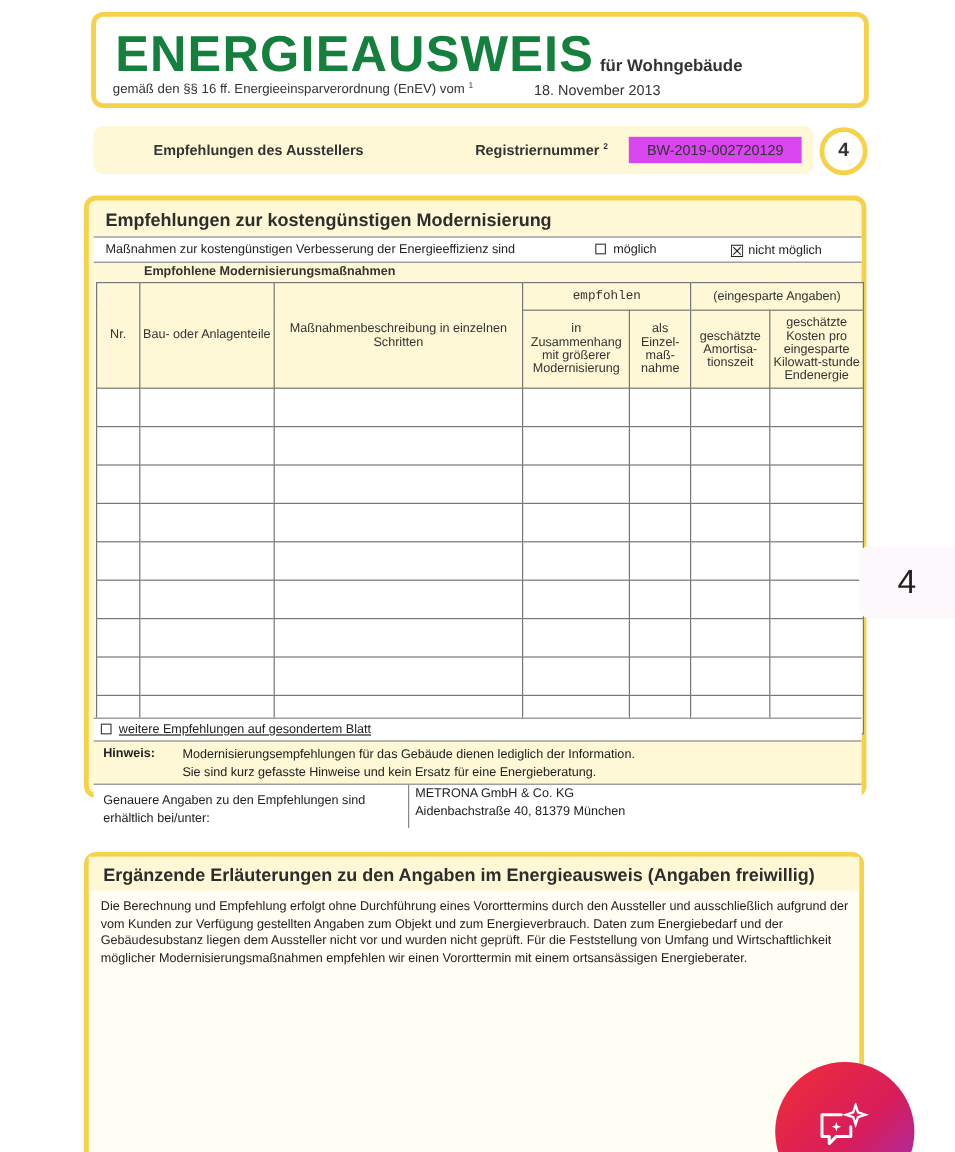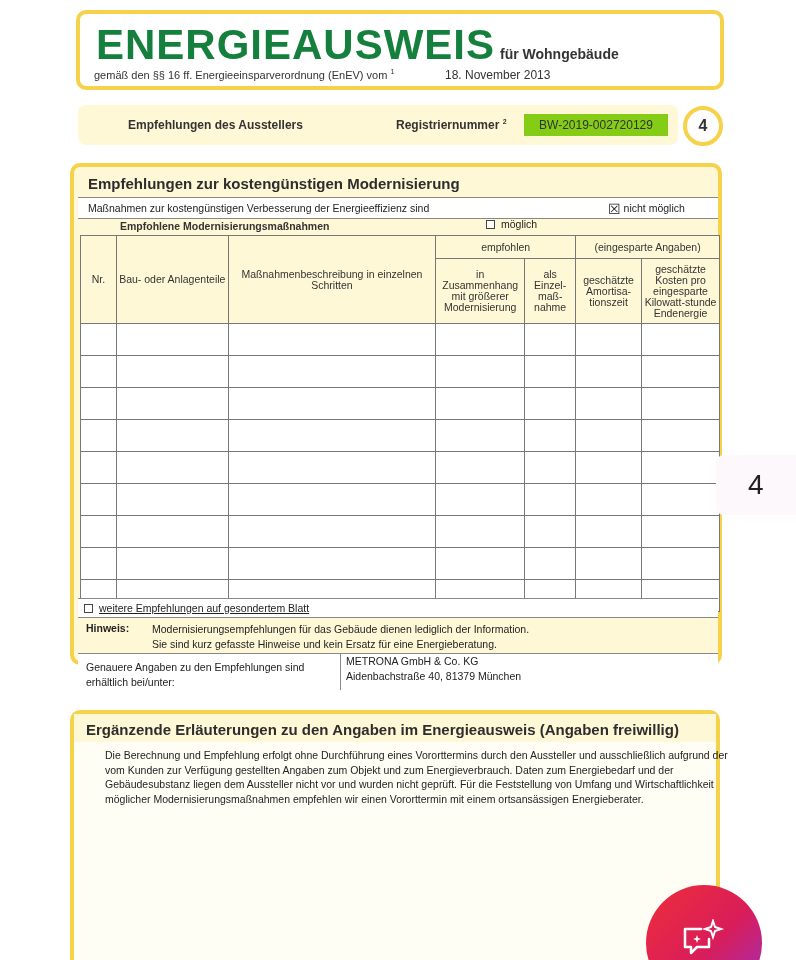--- a/index.html
+++ b/index.html
@@ -10,28 +10,28 @@
   #title { position:absolute; left:16px; top:10px; font-size:42px; font-weight:bold; letter-spacing:1px; color:#15803d; line-height:42px; }
   #subtitle-type { position:absolute; left:420px; top:32px; font-size:14px; font-weight:bold; color:#333; }
   #legal-line { position:absolute; left:14px; top:54px; font-size:11px; color:#333; }
   #legal-line sup { font-size:7px; }
   #legal-date { position:absolute; left:365px; top:54px; font-size:12px; color:#333; }
 
   #section-bar { position:absolute; left:78px; top:105px; width:600px; height:40px; background:#fff8d6; border-radius:8px; }
   #section-title { position:absolute; left:10px; top:13px; font-size:12px; font-weight:bold; color:#333;margin-left:40px; }
   #reg-label { position:absolute; left:318px; top:13px; font-size:12px; font-weight:bold; color:#333; }
   #reg-label sup { font-size:7px; }
-  #reg-value { position:absolute; left:446px; top:9px; width:144px; height:22px; background:#84cc16; font-size:12px; line-height:22px; text-align:center; color:#333; }
+  #reg-value { position:absolute; left:446px; top:9px; width:144px; height:22px; background:#d946ef; font-size:12px; line-height:22px; text-align:center; color:#333; }
   #page-badge { position:absolute; left:683px; top:106px; width:40px; height:40px; border:4px solid #f6d24a; border-radius:50%; box-sizing:border-box; text-align:center; line-height:32px; font-size:16px; font-weight:bold; color:#333; }
 
   #modern-box { left:70px; top:163px; width:652px; height:502px; background:#fff8d6; }
   #modern-title { position:absolute; left:14px; top:8px; font-size:15px; font-weight:bold; color:#2d2d2d; }
   #measures-row { position:absolute; left:4px; top:30px; width:640px; height:20px; background:#fff; border-top:1px solid #888; border-bottom:1px solid #888; font-size:10.5px; }
   #measures-text { position:absolute; left:10px; top:4px; }
-  #opt-possible { position:absolute; left:408px; top:4px;margin-top:16px; }
+  #opt-possible { position:absolute; left:418px; top:4px; }
   #opt-not-possible { position:absolute; left:530px; top:3px; }
   .chk { display:inline-block; width:7px; height:7px; border:1px solid #444; margin-right:6px; vertical-align:middle; position:relative; top:-1px; background:#fff; }
   .xmark { font-size:14px; margin-right:3px; vertical-align:middle; }
   #recommended-label { position:absolute; left:14px; top:53px; font-size:10.5px; font-weight:bold; color:#333;margin-left:32px; }
 
   table#measures-table { position:absolute; left:6px; top:68px; width:640px; border-collapse:collapse; font-size:10.5px; color:#333; }
   #measures-table th { font-weight:normal; text-align:center; vertical-align:middle; border:1px solid #777; padding:2px; line-height:11px; background:#fff8d6; }
   #measures-table td { border:1px solid #777; height:29px; background:#fff; }
 
   #further-row { position:absolute; left:4px; top:431px; width:640px; height:18px; background:#fff; border-top:1px solid #888; border-bottom:1px solid #888; font-size:10.5px; }
@@ -39,21 +39,21 @@
   #hint-label { position:absolute; left:12px; top:455px; font-size:10.5px; font-weight:bold; }
   #hint-text { position:absolute; left:78px; top:455px; font-size:10.5px; line-height:15px; }
   #contact-row { position:absolute; left:4px; top:486px; width:640px; height:36px; background:#fff; border-top:1px solid #888; font-size:10.5px; }
   #contact-label { position:absolute; left:8px; top:6px; width:250px; line-height:15px; }
   #contact-divider { position:absolute; left:262px; top:0; width:1px; height:36px; background:#888; }
   #contact-value { position:absolute; left:268px; top:0; line-height:15px; }
 
   #notes-box { left:70px; top:710px; width:650px; height:250px; border-bottom:none; border-radius:10px 10px 0 0; background:#fffef5; }
   #notes-title { position:absolute; left:0; top:0; width:642px; height:28px; background:#fff8d6; }
   #notes-title span { position:absolute; left:12px; top:7px; font-size:15px; font-weight:bold; color:#2d2d2d; }
-  #notes-text { position:absolute; left:10px; top:34px; width:625px; font-size:10.5px; line-height:14.5px; color:#222;margin-left:21px; }
+  #notes-text { position:absolute; left:10px; top:34px; width:625px; font-size:10.5px; line-height:14.5px; color:#222; }
 
   #side-tab { position:absolute; left:716px; top:455px; width:80px; height:60px; background:#fdf8fb; border-radius:8px 0 0 8px; }
   #side-tab span { position:absolute; left:32px; top:14px; font-size:28px; color:#222; }
 
   #ai-button { position:absolute; left:646px; top:885px; width:116px; height:116px; border-radius:50%;
     background:linear-gradient(135deg,#ef2e3a 0%,#d81d5a 55%,#9b2fc0 100%); }
   #ai-icon { position:absolute; left:35px; top:34px; }
 </style>
 </head>
 <body>
@@ -101,21 +101,21 @@
         <col style="width:89px">
         <col style="width:51px">
         <col style="width:66px">
         <col style="width:78px">
     </colgroup>
     <thead>
       <tr>
         <th rowspan="2">Nr.</th>
         <th rowspan="2">Bau- oder Anlagenteile</th>
         <th rowspan="2">Maßnahmenbeschreibung in einzelnen Schritten</th>
-        <th colspan="2" style="border-bottom:none;height:18px;">empfohlen</th>
+        <th colspan="2" style="border-bottom:none;height:18px;font-family:Liberation Mono, monospace;">empfohlen</th>
         <th colspan="2" style="border-bottom:none;">(eingesparte Angaben)</th>
       </tr>
       <tr>
         <th style="height:60px;">in Zusammenhang mit größerer Modernisierung</th>
         <th>als Einzel-maß-nahme</th>
         <th>geschätzte Amortisa-tionszeit</th>
         <th>geschätzte Kosten pro eingesparte Kilowatt-stunde Endenergie</th>
       </tr>
     </thead>
     <tbody>

